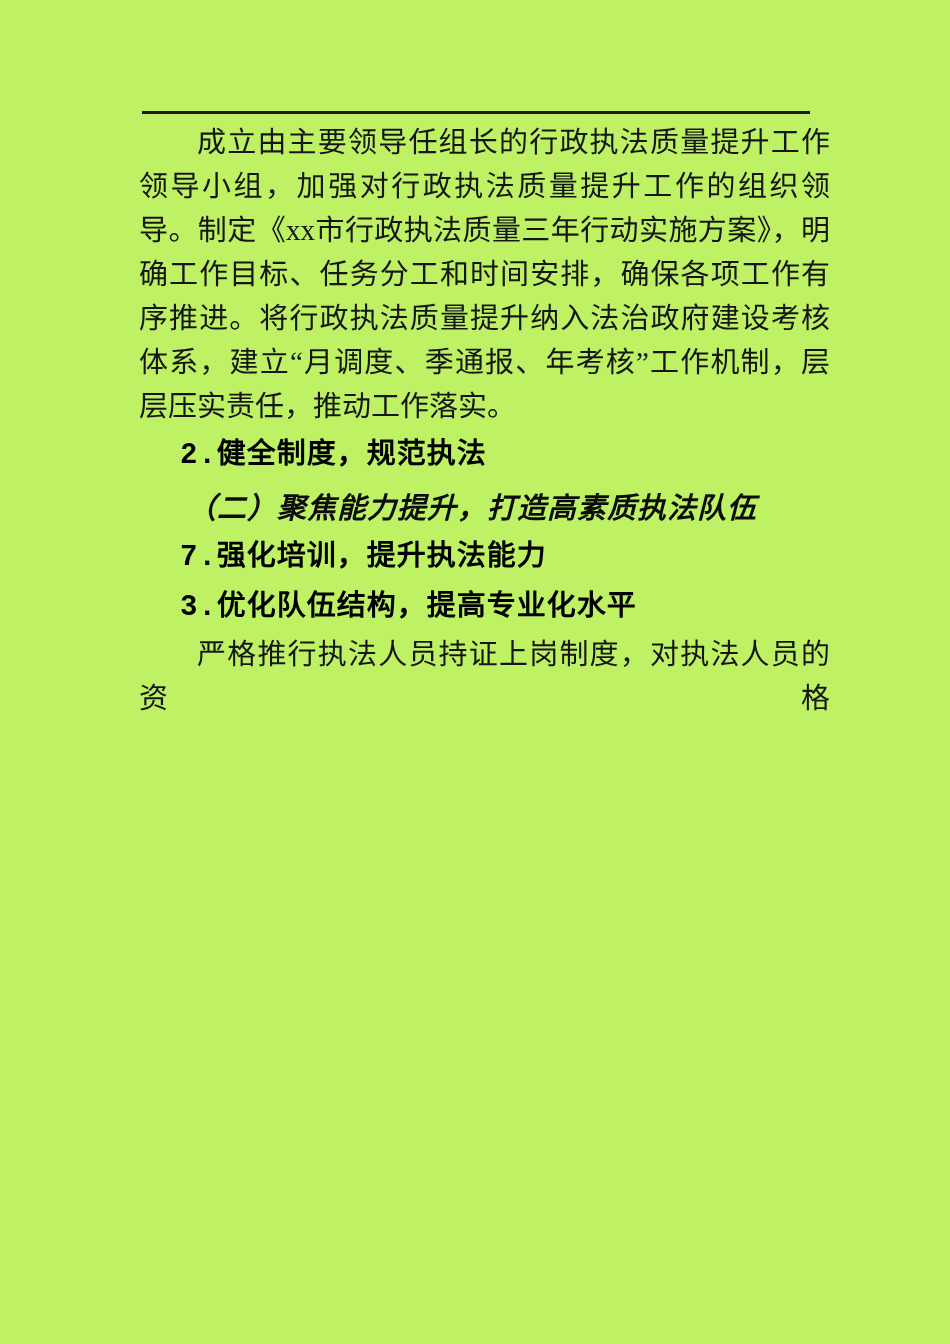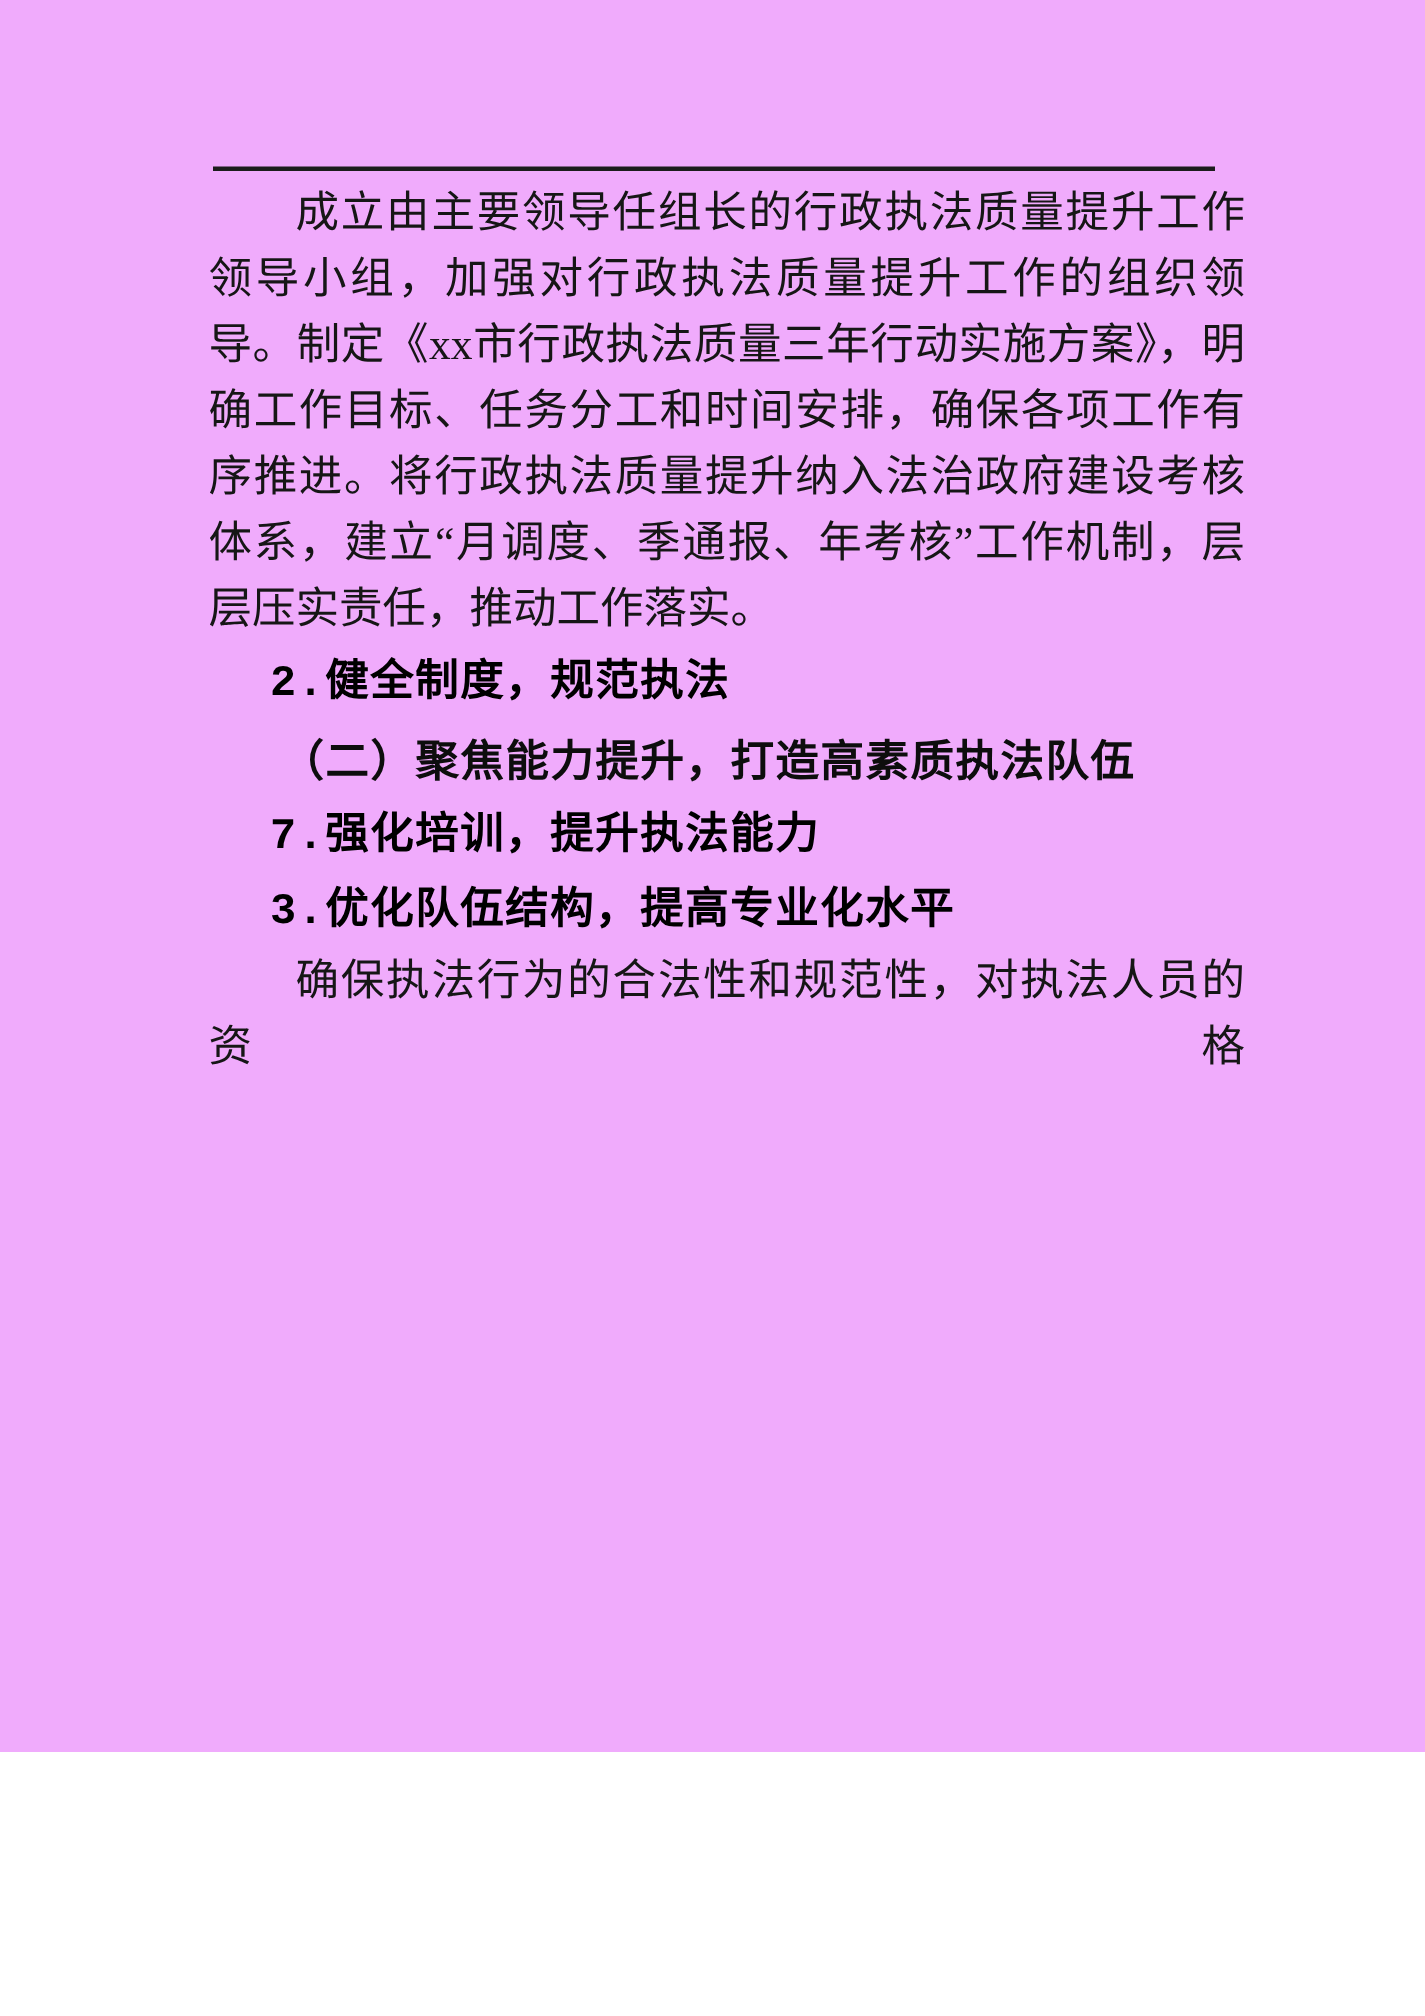--- a/index.html
+++ b/index.html
@@ -1,22 +1,22 @@
 <!DOCTYPE html>
 <html lang="zh-CN"><head>
 <meta charset="utf-8">
 <style>
   * { margin: 0; padding: 0; box-sizing: border-box; }
   html, body { background: #ffffff; }
   .page {
     position: relative;
     width: 950px;
-    height: 1168px;
+    height: 1344px;
     margin: 0 auto;
-    background: #f0abfc;
+    background: #bef264;
     overflow: hidden;
     font-family: "Liberation Serif", serif;
     color: #161616;
   }
   .header-rule {
     position: absolute;
     left: 142px;
     top: 111px;
     width: 668px;
     height: 3px;
@@ -51,20 +51,21 @@
     letter-spacing: 1px;
   }
   .subheading {
     font-size: 29px;
     line-height: 44px;
     font-weight: 600;
     text-indent: 48px;
     margin: 8px 0 2px 0;
     color: #0d0d0d;
     letter-spacing: 1px;
+    font-style: italic;
   }
 </style>
 </head>
 <body>
 
 <div class="page">
 
   <div class="header-rule"></div>
 
   <div class="content">
@@ -74,17 +75,17 @@
     <h2 class="heading">2.健全制度，规范执法</h2>
 
 
     <h2 class="subheading">（二）聚焦能力提升，打造高素质执法队伍</h2>
 
     <h2 class="heading">7.强化培训，提升执法能力</h2>
 
 
     <h2 class="heading">3.优化队伍结构，提高专业化水平</h2>
 
-    <p class="para fill-last">确保执法行为的合法性和规范性，对执法人员的资格</p>
+    <p class="para fill-last">严格推行执法人员持证上岗制度，对执法人员的资格</p>
 
   </div>
 
 </div>
 
 </body></html>

